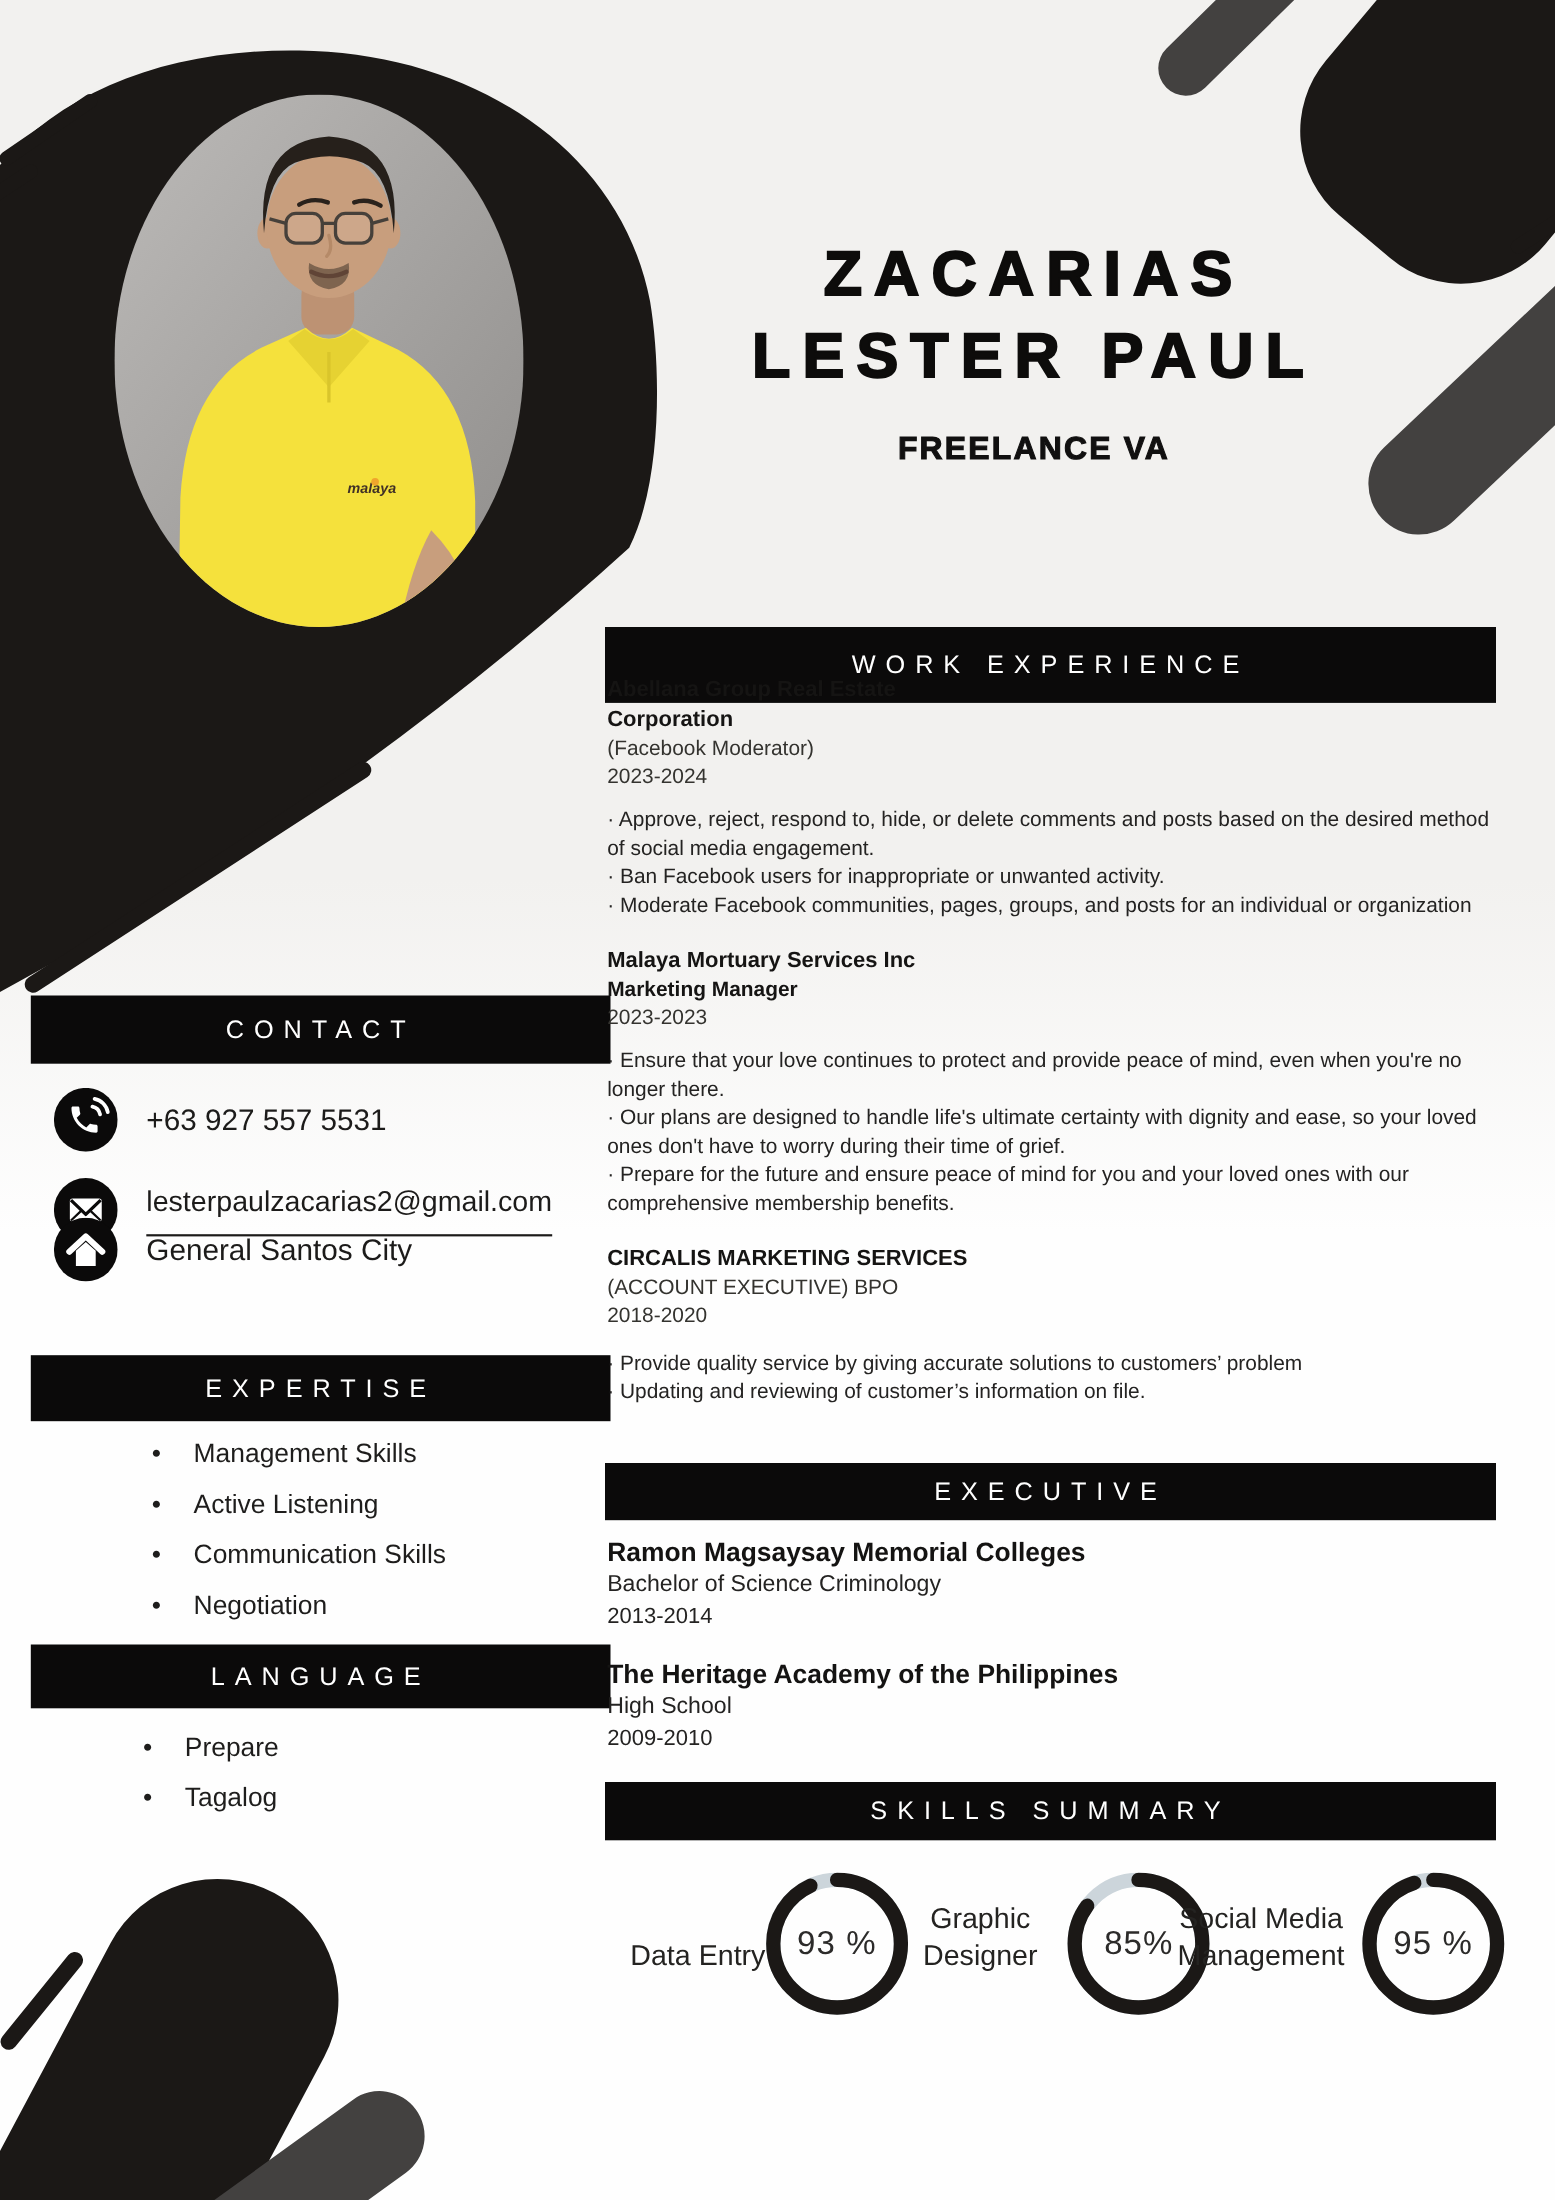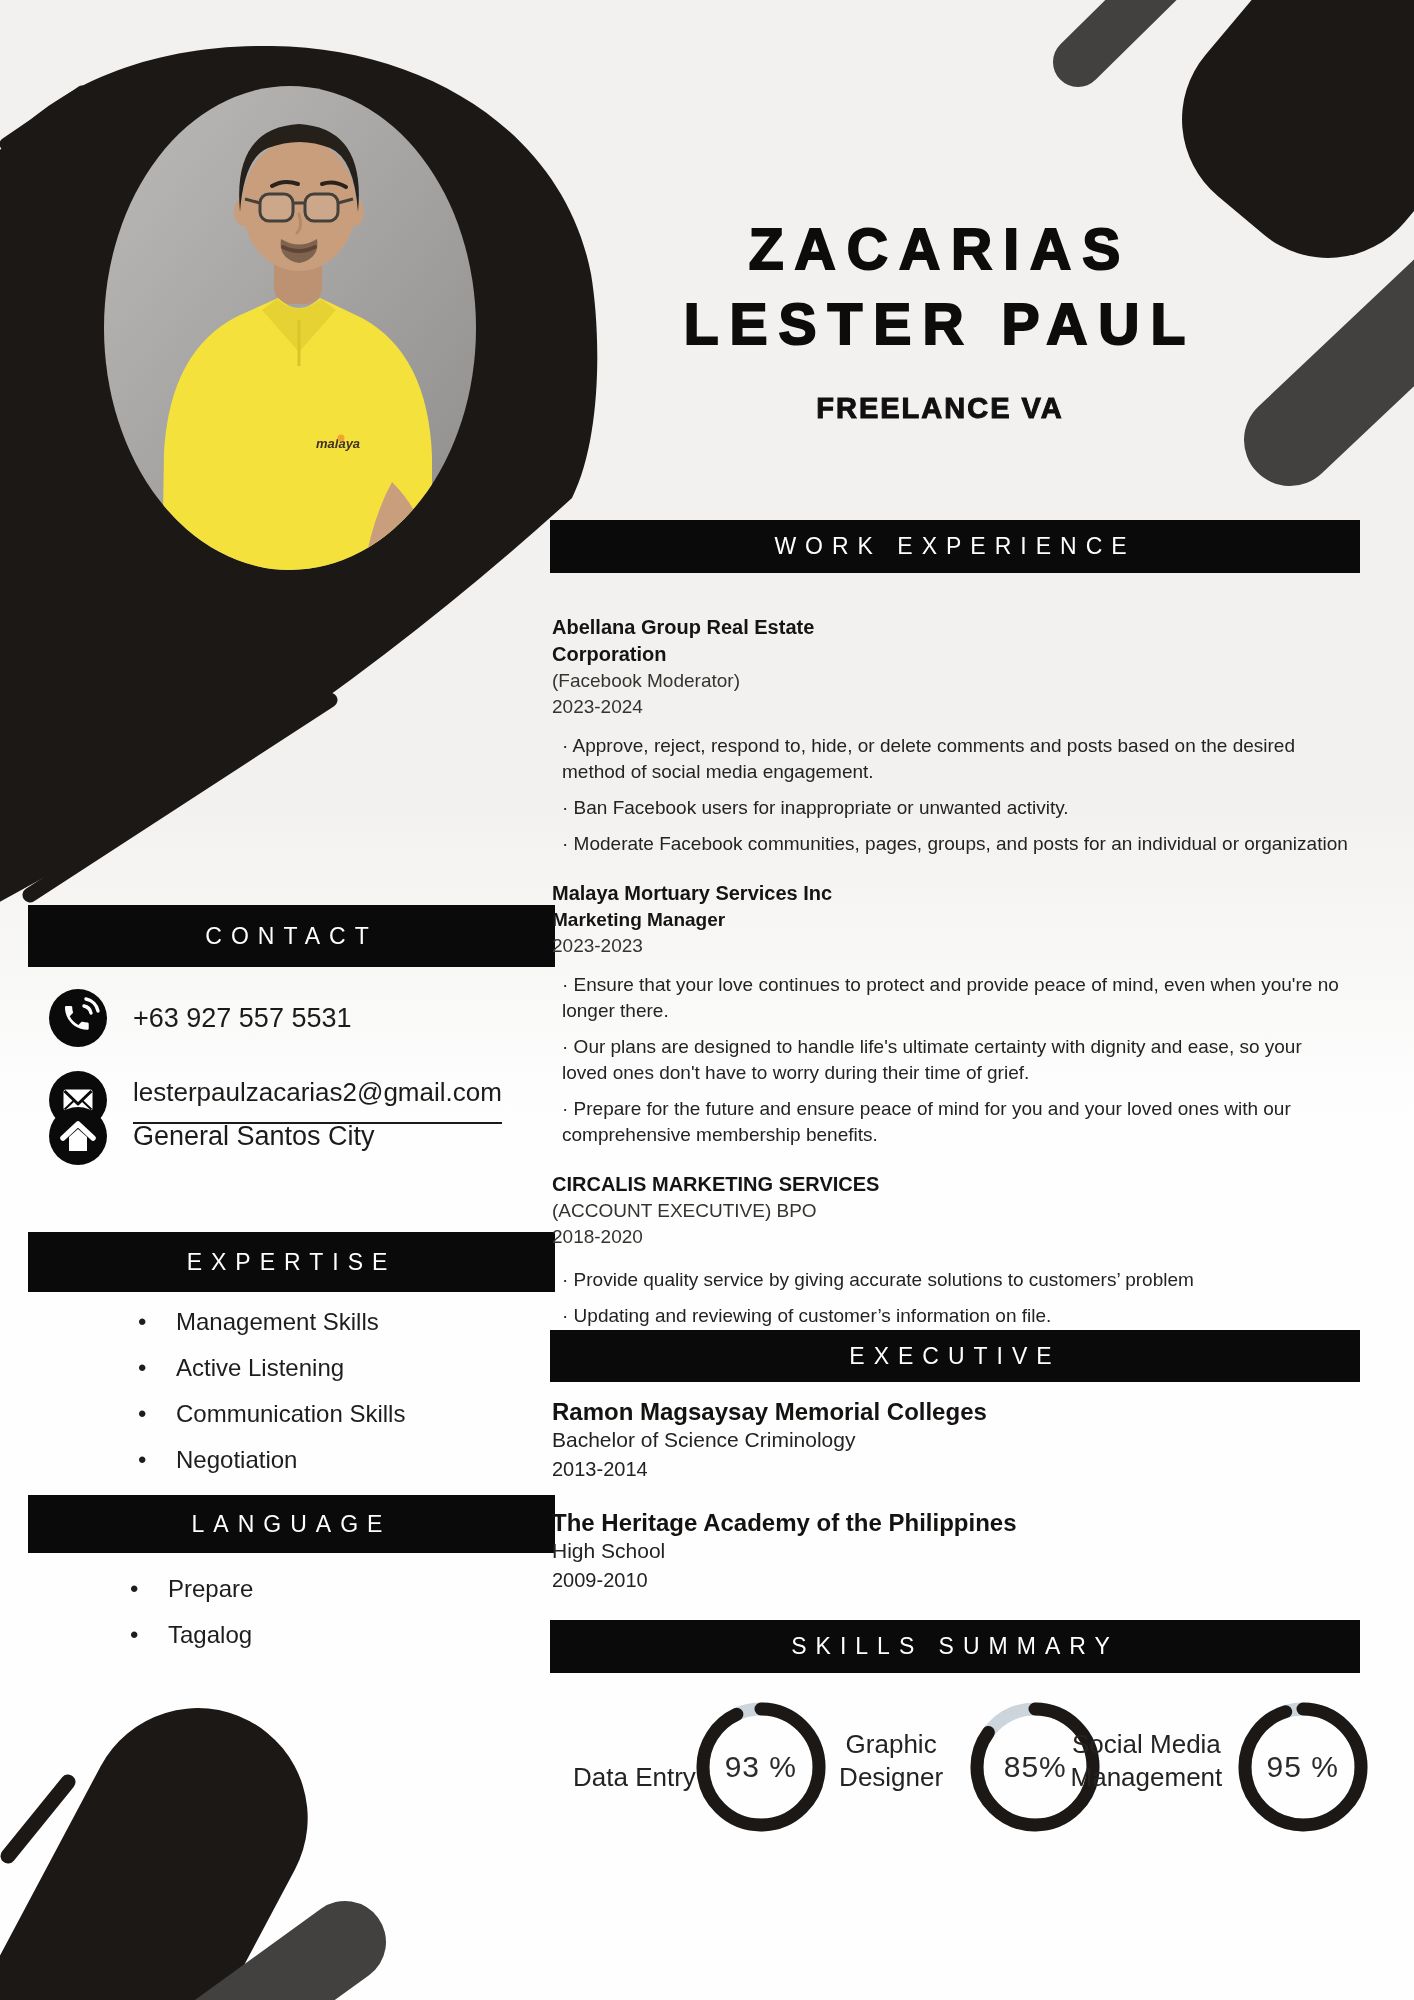--- a/index.html
+++ b/index.html
@@ -34,21 +34,21 @@
 
   
   .right-col{position:absolute;left:552px;top:614px;width:808px;z-index:2;color:#1f1e1d;}
   .job{margin-bottom:23px;}
   .job p{margin:0;}
   .job-company{font-size:20px;font-weight:700;line-height:27px;color:#151413;}
   .job-company.w-narrow{max-width:315px;}
   .job-role,.job-period{font-size:19px;line-height:26px;color:#34332f;}
   .job:nth-child(2) .job-role{font-weight:700;color:#151413;}
   .job-bullets{margin-top:13px;}
-  .job-bullets p{font-size:19px;line-height:26px;color:#242322;margin:10px;}
+  .job-bullets p{font-size:19px;line-height:26px;color:#242322;margin:0;}
   .job:nth-child(3) .job-bullets{margin-top:17px;}
 
   
   .edu-block{position:absolute;left:552px;top:1398px;width:808px;z-index:2;}
   .edu-block p{margin:0;}
   .edu-name{font-size:24px;font-weight:700;line-height:28px;color:#141312;}
   .edu-degree{font-size:21px;line-height:28px;color:#242322;}
   .edu-period{font-size:20px;line-height:31px;color:#242322;}
   .edu-gap{height:24px;}
 
@@ -133,21 +133,21 @@
       <line x1="345" y1="1942" x2="175" y2="2065" stroke="var(--shape-gray,#434140)" stroke-width="82" stroke-linecap="round"></line>
     </g>
   </svg>
 
   <div class="name-block">
     <div class="name-line">ZACARIAS</div>
     <div class="name-line">LESTER PAUL</div>
     <div class="role-line">FREELANCE VA</div>
   </div>
 
-  <div class="band band-right" style="top:520px;height:53px;">WORK EXPERIENCE</div>
+  <div class="band band-right" style="top:570px;height:69px;">WORK EXPERIENCE</div>
   <div class="band band-left" style="top:905px;height:62px;">CONTACT</div>
   <div class="band band-left" style="top:1232px;height:60px;">EXPERTISE</div>
   <div class="band band-left" style="top:1495px;height:58px;">LANGUAGE</div>
   <div class="band band-right" style="top:1330px;height:52px;">EXECUTIVE</div>
   <div class="band band-right" style="top:1620px;height:53px;">SKILLS SUMMARY</div>
 
   <div class="contact-row" style="top:989px;">
     <svg class="cicon" viewBox="0 0 58 58">
       <circle cx="29" cy="29" r="29" fill="var(--band-black,#0b0a0a)"></circle>
       <path transform="translate(12,13) scale(1.32)" fill="#fff" d="M6.62 10.79c1.44 2.83 3.76 5.14 6.59 6.59l2.2-2.2c.27-.27.67-.36 1.02-.24 1.12.37 2.33.57 3.57.57.55 0 1 .45 1 1V20c0 .55-.45 1-1 1-9.39 0-17-7.61-17-17 0-.55.45-1 1-1h3.5c.55 0 1 .45 1 1 0 1.25.2 2.45.57 3.57.11.35.03.74-.25 1.02l-2.2 2.2z"></path>

